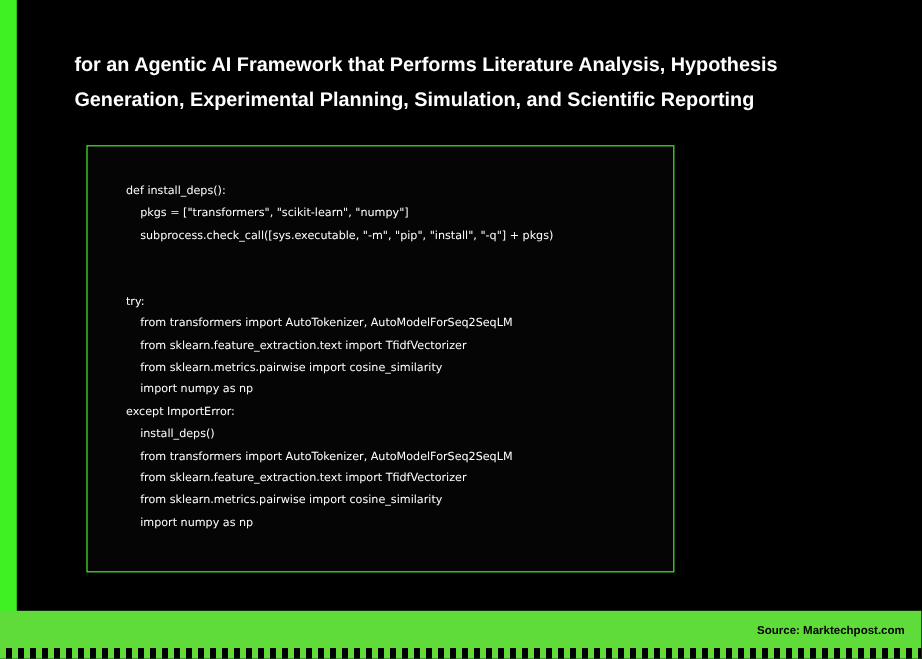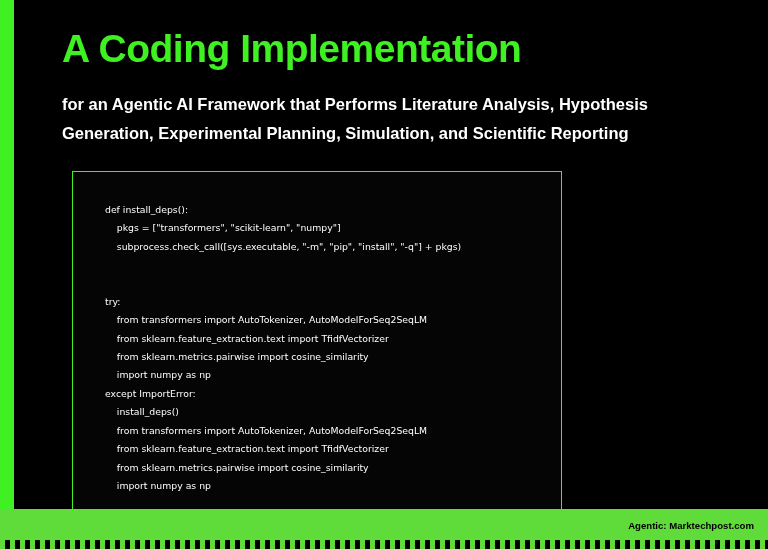--- a/index.html
+++ b/index.html
@@ -97,21 +97,20 @@
     background: #5fdb3a;
     display: block;
   }
 </style>
 </head>
 <body>
 
 <div class="left-bar"></div>
 
 <div class="slide">
-  <h1 class="title">A Coding Implementation</h1>
   <p class="subtitle">for an Agentic AI Framework that Performs Literature Analysis, Hypothesis Generation, Experimental Planning, Simulation, and Scientific Reporting</p>
   <div class="code-box">
     <pre>def install_deps():
     pkgs = ["transformers", "scikit-learn", "numpy"]
     subprocess.check_call([sys.executable, "-m", "pip", "install", "-q"] + pkgs)
 
 
 try:
     from transformers import AutoTokenizer, AutoModelForSeq2SeqLM
     from sklearn.feature_extraction.text import TfidfVectorizer
@@ -120,21 +119,21 @@
 except ImportError:
     install_deps()
     from transformers import AutoTokenizer, AutoModelForSeq2SeqLM
     from sklearn.feature_extraction.text import TfidfVectorizer
     from sklearn.metrics.pairwise import cosine_similarity
     import numpy as np</pre>
   </div>
 </div>
 
 <div class="footer-bar">
-  <span class="footer-text">Agentic: Marktechpost.com</span>
+  <span class="footer-text">Source: Marktechpost.com</span>
   <div class="footer-stripes">
       <i style="left: 0px;"></i>
       <i style="left: 10px;"></i>
       <i style="left: 20px;"></i>
       <i style="left: 30px;"></i>
       <i style="left: 40px;"></i>
       <i style="left: 50px;"></i>
       <i style="left: 60px;"></i>
       <i style="left: 70px;"></i>
       <i style="left: 80px;"></i>

